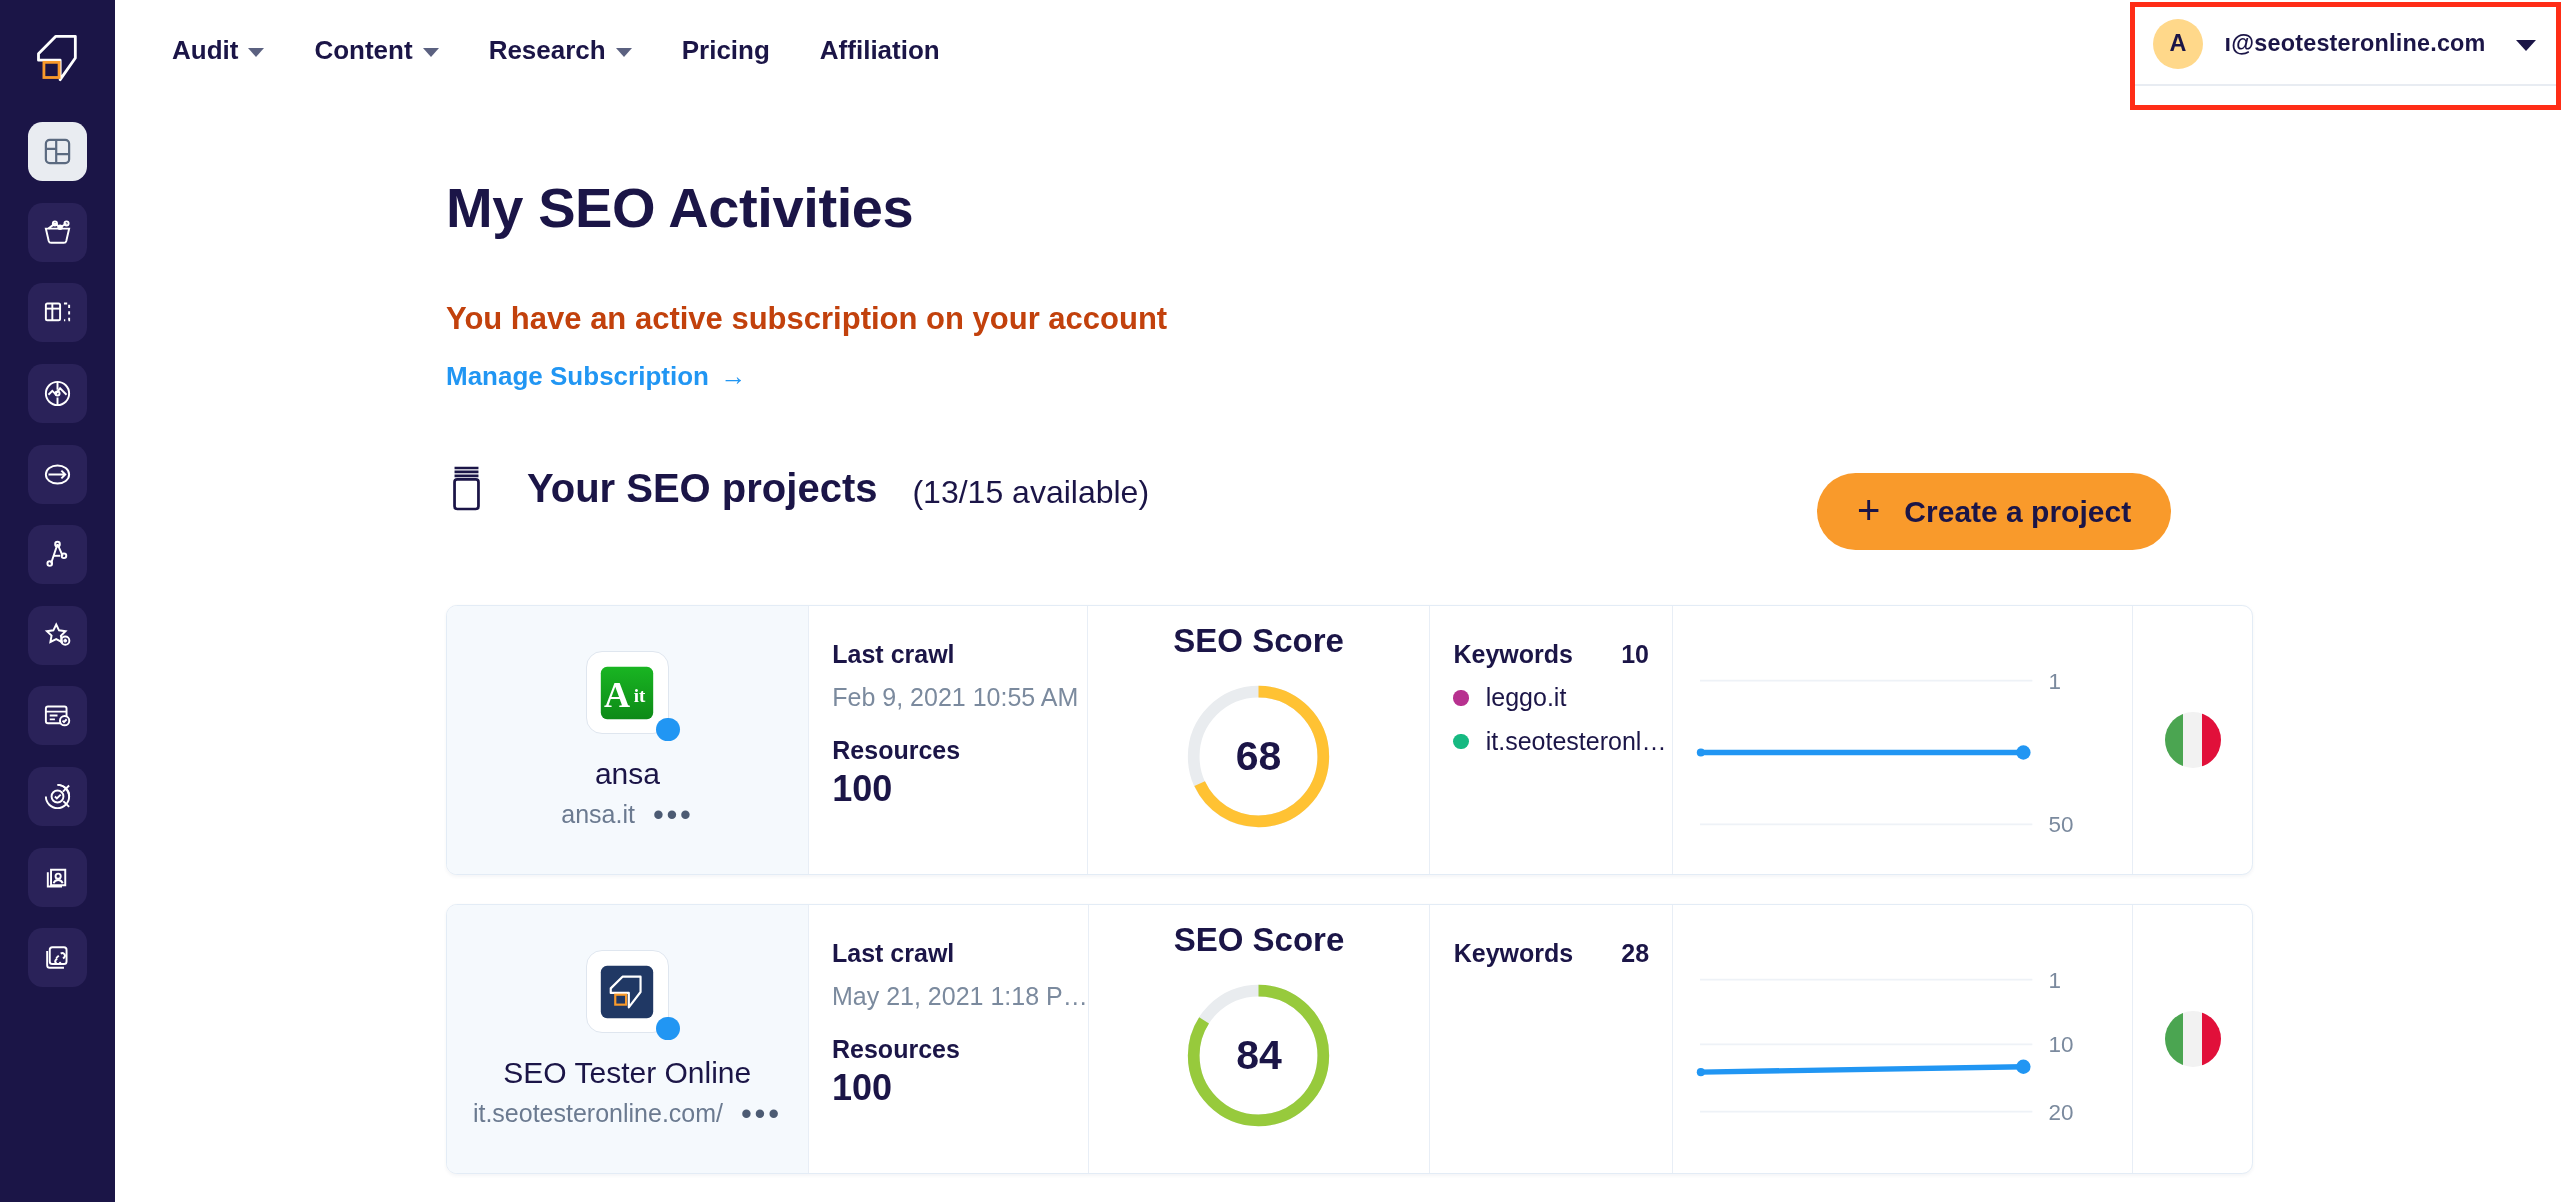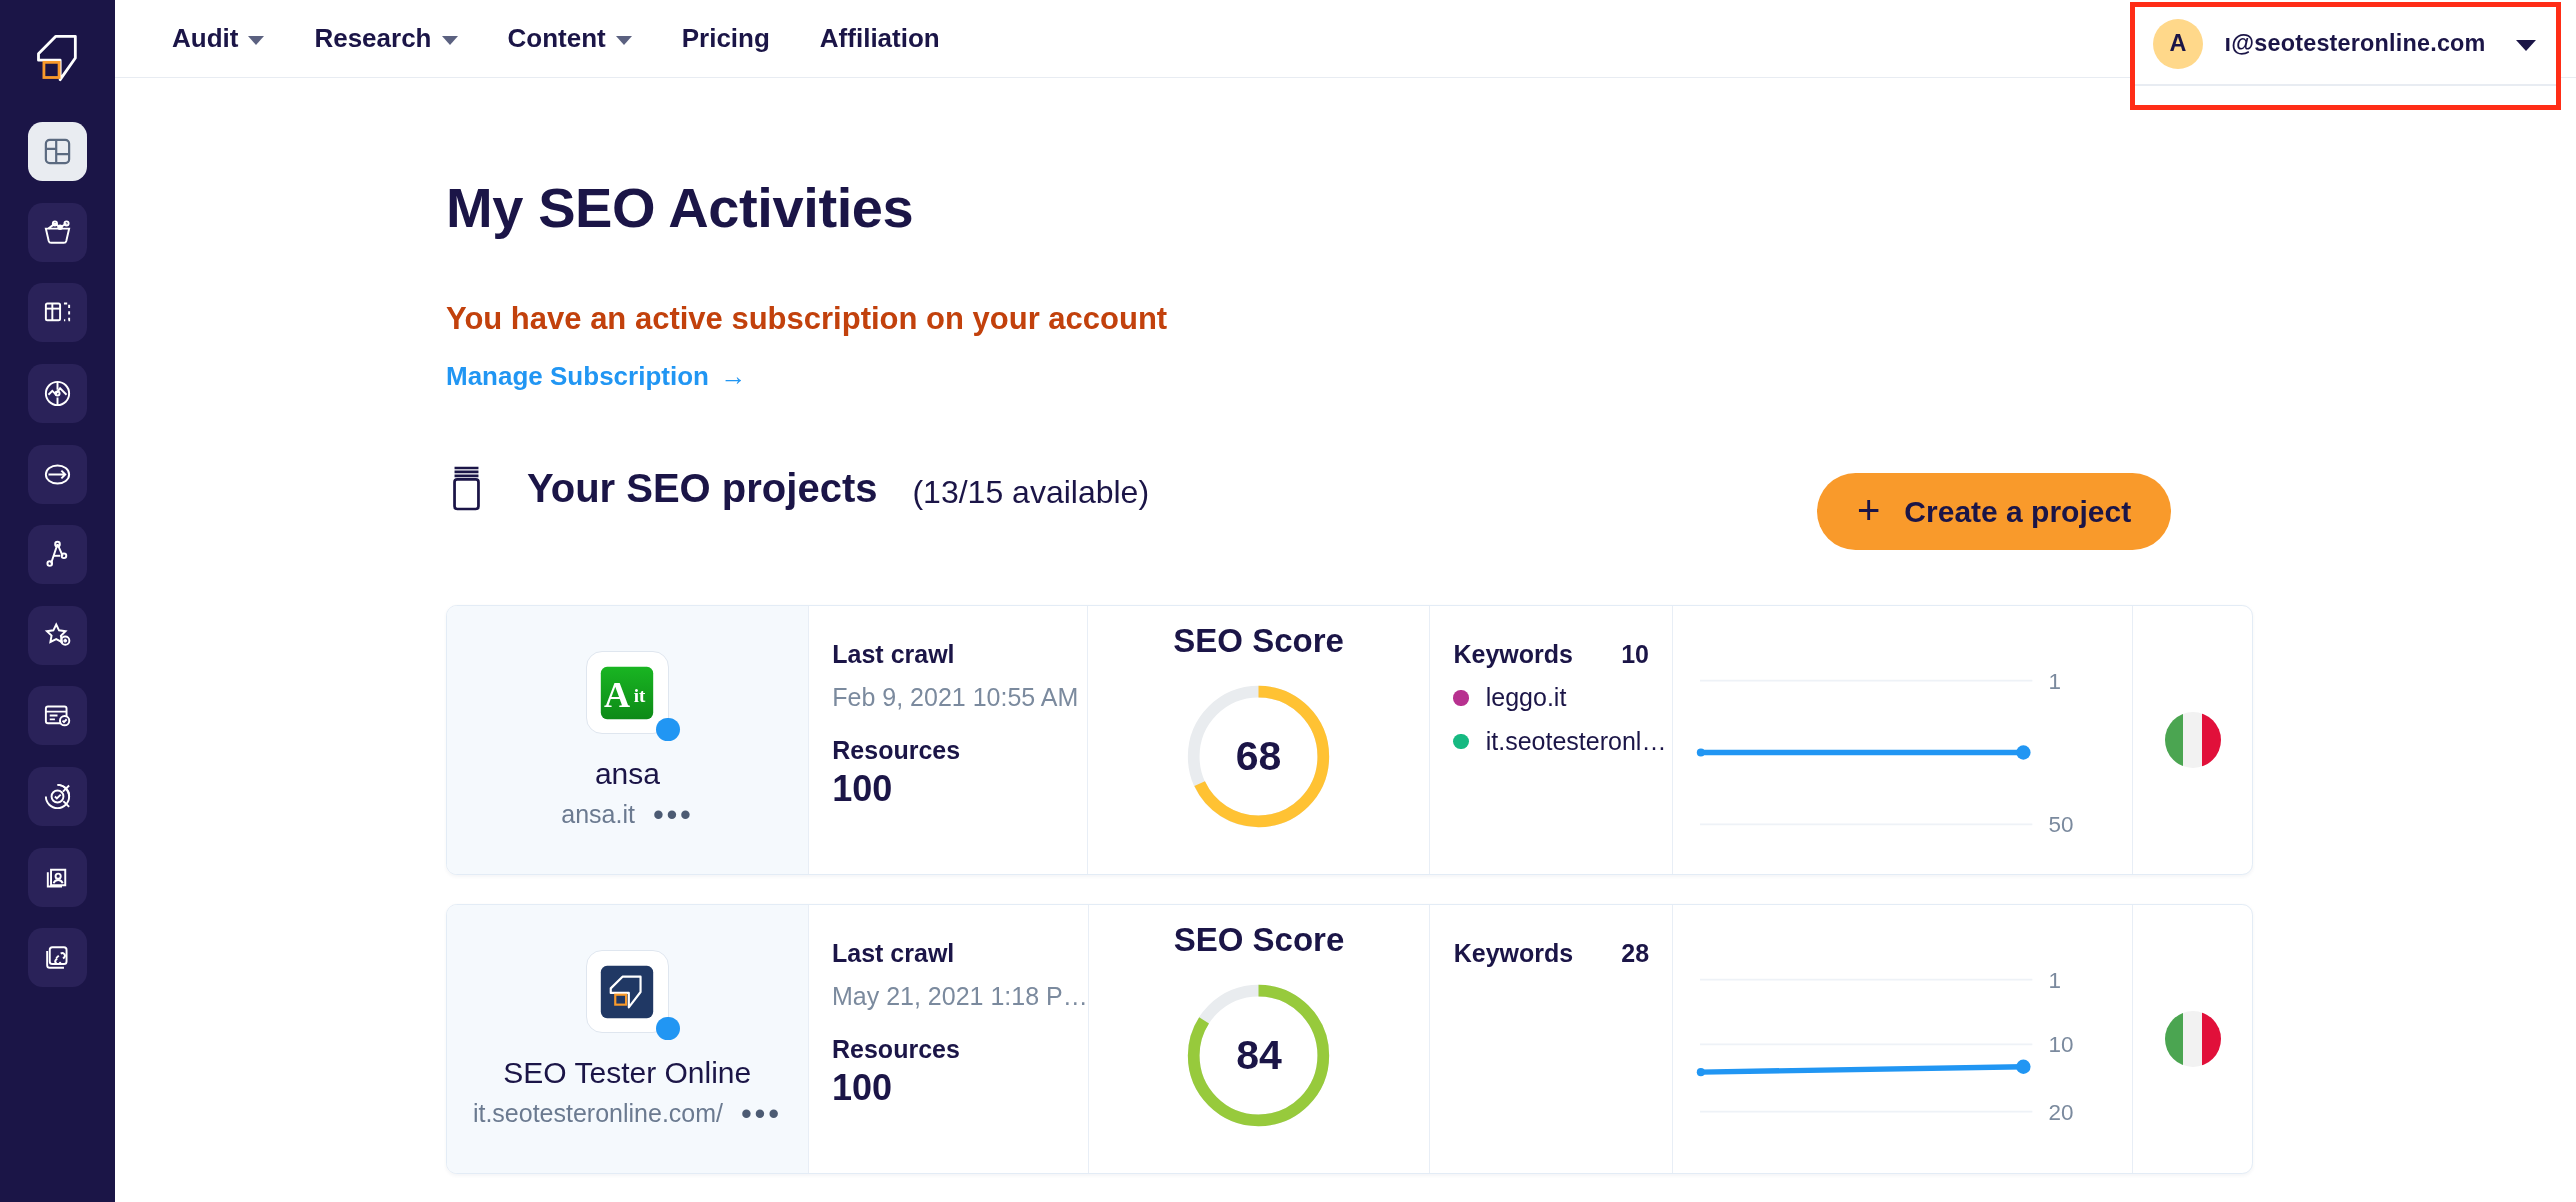--- a/index.html
+++ b/index.html
@@ -26,21 +26,21 @@
     width: 59px; height: 59px; border-radius: 14.4px;
     background: #2a2259;
     display: flex; align-items: center; justify-content: center;
     cursor: pointer;
   }
   .rail-item.active { background: #e9ecf1; }
   .rail-item svg { display:block; }
 
   
   .topnav {
-    position: absolute; left: 115px; top: 0; right: 0; height: 78px;
+    position: absolute; left: 115px; top: 12px; right: 0; height: 78px;
     background: #ffffff;
     border-bottom: 1.8px solid #e8ecf2;
     display: flex; align-items: center;
   }
   .nav-items { display: flex; align-items: center; gap: 0px; margin-left: 32px; }
   .nav-item {
     display: flex; align-items: center; gap: 10px;
     padding: 0 25px; height: 78px;
     color: #1b1547; font-size: 26px; font-weight: 700;
     cursor: pointer; white-space: nowrap;
@@ -283,25 +283,25 @@
     </div>
   </div>
 
   <div class="topnav">
     <div class="nav-items">
       <div class="nav-item">
         <span>Audit</span>
         <span class="caret"></span>
       </div>
       <div class="nav-item">
+        <span>Content</span>
+        <span class="caret"></span>
+      </div>
+      <div class="nav-item">
         <span>Research</span>
-        <span class="caret"></span>
-      </div>
-      <div class="nav-item">
-        <span>Content</span>
         <span class="caret"></span>
       </div>
       <div class="nav-item">
         <span>Pricing</span>
       </div>
       <div class="nav-item">
         <span>Affiliation</span>
       </div>
     </div>
   </div>

